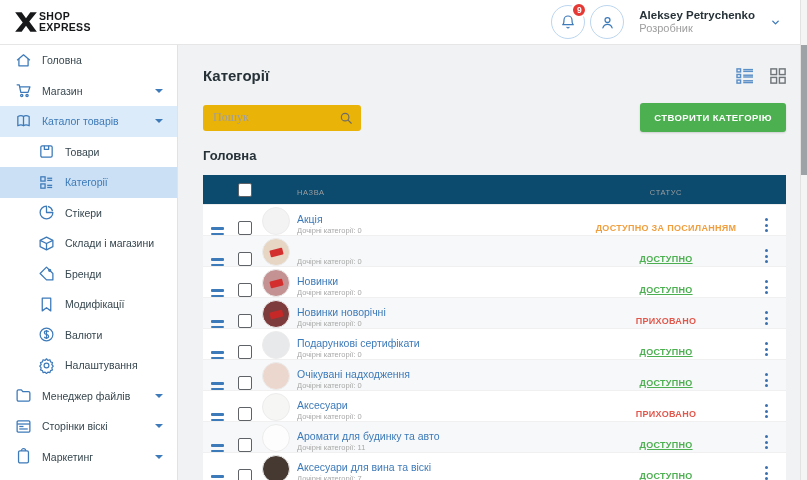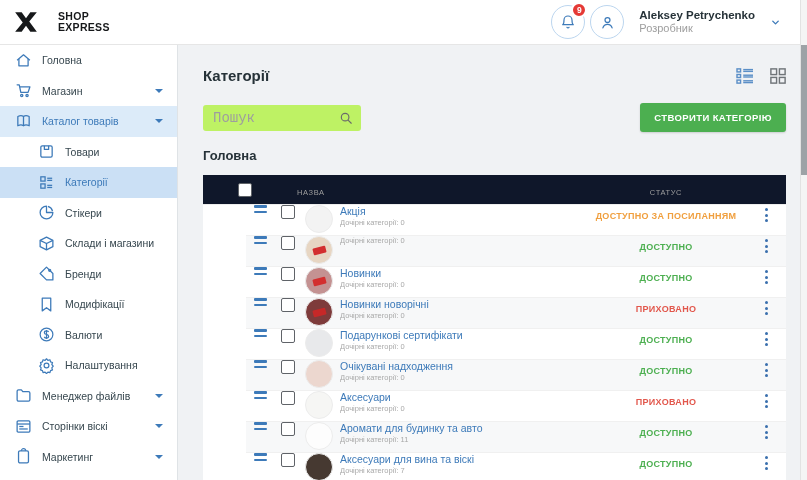--- a/index.html
+++ b/index.html
@@ -7,21 +7,21 @@
   body {
     font-family:"Liberation Sans","DejaVu Sans",sans-serif;
     background:#f0f2f4; color:#37474f; position:relative;
   }
   
   .topbar {
     position:absolute; top:0; left:0; width:807px; height:45px;
     background:#fff; border-bottom:1px solid #e6e6e6;
     display:flex; align-items:center; z-index:5;
   }
-  .logo { display:flex; align-items:center; gap:19px; padding-left:13px; width:178px; }
+  .logo { display:flex; align-items:center; gap:0; padding-left:13px; width:178px; }
   .logo-glyph { width:26px; height:26px; display:block; }
   .logo-text { font-size:10.5px; font-weight:800; letter-spacing:.3px; color:#16181a; line-height:11px; }
   .topbar-right { margin-left:auto; display:flex; align-items:center; gap:5px; padding-right:26px; }
   .circle-btn {
     width:34px; height:34px; border:1px solid #bcd6ef; border-radius:50%;
     display:flex; align-items:center; justify-content:center; position:relative;
     background:#fff; cursor:pointer;
   }
   .badge {
     position:absolute; top:-4px; right:-3px; min-width:16px; height:16px;
@@ -55,43 +55,42 @@
   }
   
   .content { position:absolute; top:45px; left:178px; right:7px; bottom:0; padding:0 14px 0 25px; }
   .page-head { display:flex; align-items:center; margin-top:22px; }
   .page-title { font-size:15px; font-weight:700; color:#263238; }
   .view-toggles { margin-left:auto; display:flex; gap:16px; align-items:center; }
   .view-toggles span { display:flex; cursor:pointer; }
   .search-row { display:flex; align-items:center; margin-top:19px; }
   .search-wrap { position:relative; }
   .search-input {
-    width:158px; height:26px; background:#bef264; border:none; border-radius:3px;
-    padding:0 30px 0 10px; font-size:14px; color:#616161; outline:none;
-    font-family:Liberation Mono, monospace;
+    width:158px; height:26px; background:#eab308; border:none; border-radius:3px;
+    padding:0 30px 0 10px; font-size:12px; color:#616161; outline:none;
+    font-family:Liberation Serif, serif;
   }
   .search-input::placeholder { color:#9e9e9e; }
   .search-icon { position:absolute; right:8px; top:6px; display:flex; }
   .create-btn {
     margin-left:auto; background:#4caf50; color:#fff; border:none; border-radius:3px;
     font-size:9.5px; font-weight:700; letter-spacing:.4px; padding:9px 14px;
     cursor:pointer; font-family:"Liberation Sans",sans-serif;
     box-shadow:0 1px 2px rgba(0,0,0,.15);
   }
   .section-title { font-size:13px; font-weight:700; color:#263238; margin-top:16px; }
   
   .table { margin-top:12px; background:#fff; border-radius:2px; }
   .thead {
-    display:flex; align-items:center; height:30px; background:#0f172a;
+    display:flex; align-items:center; height:30px; background:#0c4a6e;
     border-bottom:1px solid #ededed;
   }
   .trow {
-    display:flex; align-items:flex-start; height:31px; border-bottom:1px solid #f0f0f0;
+    display:flex; align-items:flex-end; height:31px; border-bottom:1px solid #f0f0f0;
     background:#fff;
-    margin-left:43px;
   }
   .trow:nth-child(even) { background:#f7f8f9; }
   .col-handle { width:28px; display:flex; justify-content:center; flex:none; }
   .col-check { width:28px; display:flex; justify-content:center; flex:none; }
   .col-thumb { width:34px; display:flex; justify-content:center; flex:none; }
   .col-name { flex:1; padding-left:4px; line-height:1.2; overflow:hidden; }
   .col-status { width:160px; flex:none; text-align:center; }
   .col-kebab { width:40px; flex:none; display:flex; justify-content:center; }
   .th-label { font-size:7.5px; color:#9e9e9e; letter-spacing:.6px; font-weight:400; }
   .thead .col-name { padding-left:4px; }
@@ -102,21 +101,21 @@
   .drag { display:flex; flex-direction:column; gap:3px; cursor:grab; }
   .drag i { width:13px; height:2.5px; background:#3d7ab9; border-radius:1px; display:block; }
   .thumb {
     width:28px; height:28px; border-radius:50%; display:flex;
     align-items:center; justify-content:center; border:1px solid #ececec; overflow:hidden;
   }
   .thumb .tag { width:13px; height:7px; border-radius:1px; transform:rotate(-14deg); display:block; }
   .cat-link { font-size:10.5px; color:#3d7ab9; text-decoration:none; cursor:pointer; display:block; }
   .cat-sub { font-size:7.5px; color:#a8a8a8; display:block; }
   .status { font-size:9px; font-weight:700; letter-spacing:.3px; }
-  .st-available { color:#4caf50; }
+  .st-available { color:#4caf50;text-decoration:underline; }
   .st-hidden { color:#e2574c; }
   .st-link { color:#f09f3e; }
   .kebab { display:flex; flex-direction:column; gap:2.5px; cursor:pointer; padding:3px; }
   .kebab b { width:3px; height:3px; background:#3a6fad; border-radius:50%; display:block; }
   
   .scrollbar-track {
     position:absolute; top:0; right:0; width:7px; height:480px;
     background:#f4f4f4; border-left:1px solid #e2e2e2; z-index:6;
   }
   .scrollbar-thumb { position:absolute; top:45px; left:0; width:7px; height:130px; background:#9da2a6; }

